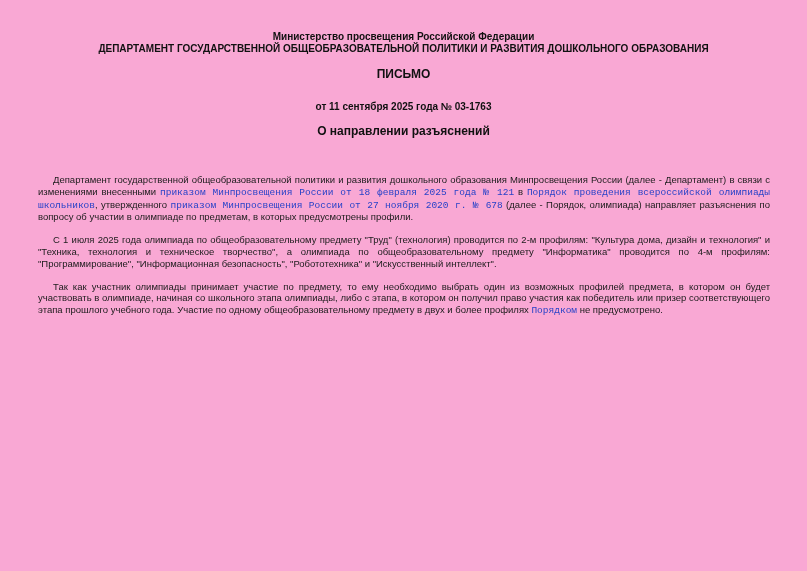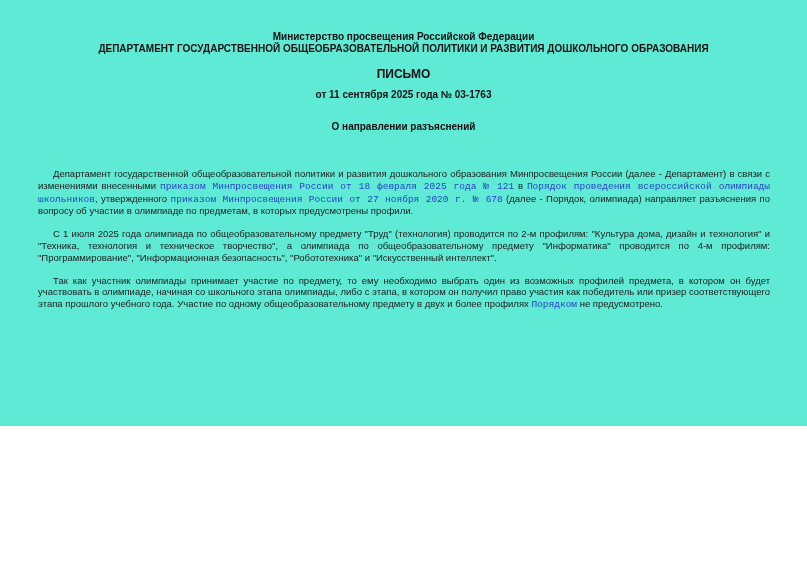--- a/index.html
+++ b/index.html
@@ -6,35 +6,35 @@
   html, body { background: #ffffff; }
   body {
     width: 807px;
     height: 571px;
     font-family: "Liberation Sans", "DejaVu Sans", sans-serif;
     color: #1b1b1b;
     overflow: hidden;
   }
   .page {
     width: 807px;
-    height: 426px;
-    background: #5eead4;
+    height: 571px;
+    background: #f9a8d4;
     position: relative;
   }
   .doc-header {
     padding-top: 31px;
     text-align: center;
     font-weight: bold;
     color: #111111;
   }
   .h-ministry   { font-size: 10px; line-height: 12px; }
   .h-department { font-size: 10px; line-height: 12px; }
   .h-doctype    { font-size: 12px; margin-top: 12px; }
-  .h-date       { font-size: 10px; margin-top: 8px;  }
-  .h-subject    { font-size: 10px; margin-top: 21px; }
+  .h-date       { font-size: 10px; margin-top: 20px;  }
+  .h-subject    { font-size: 12px; margin-top: 12px; }
   .doc-body {
     margin: 36px 37px 0 38px;
     font-size: 9.5px;
     line-height: 11.8px;
     text-align: justify;
   }
   .doc-body p {
     margin: 0 0 11px 0;
     text-indent: 15px;
   }

